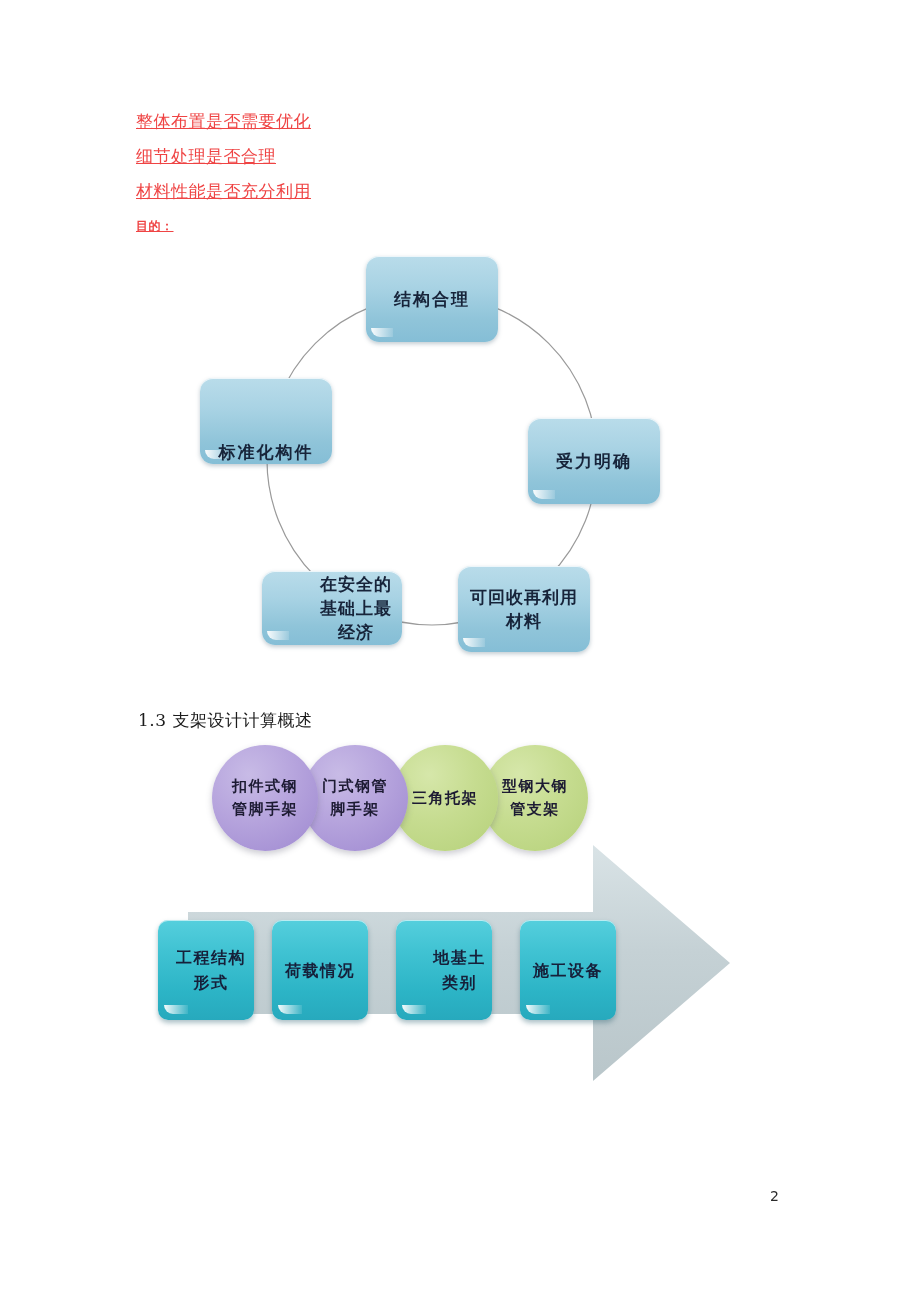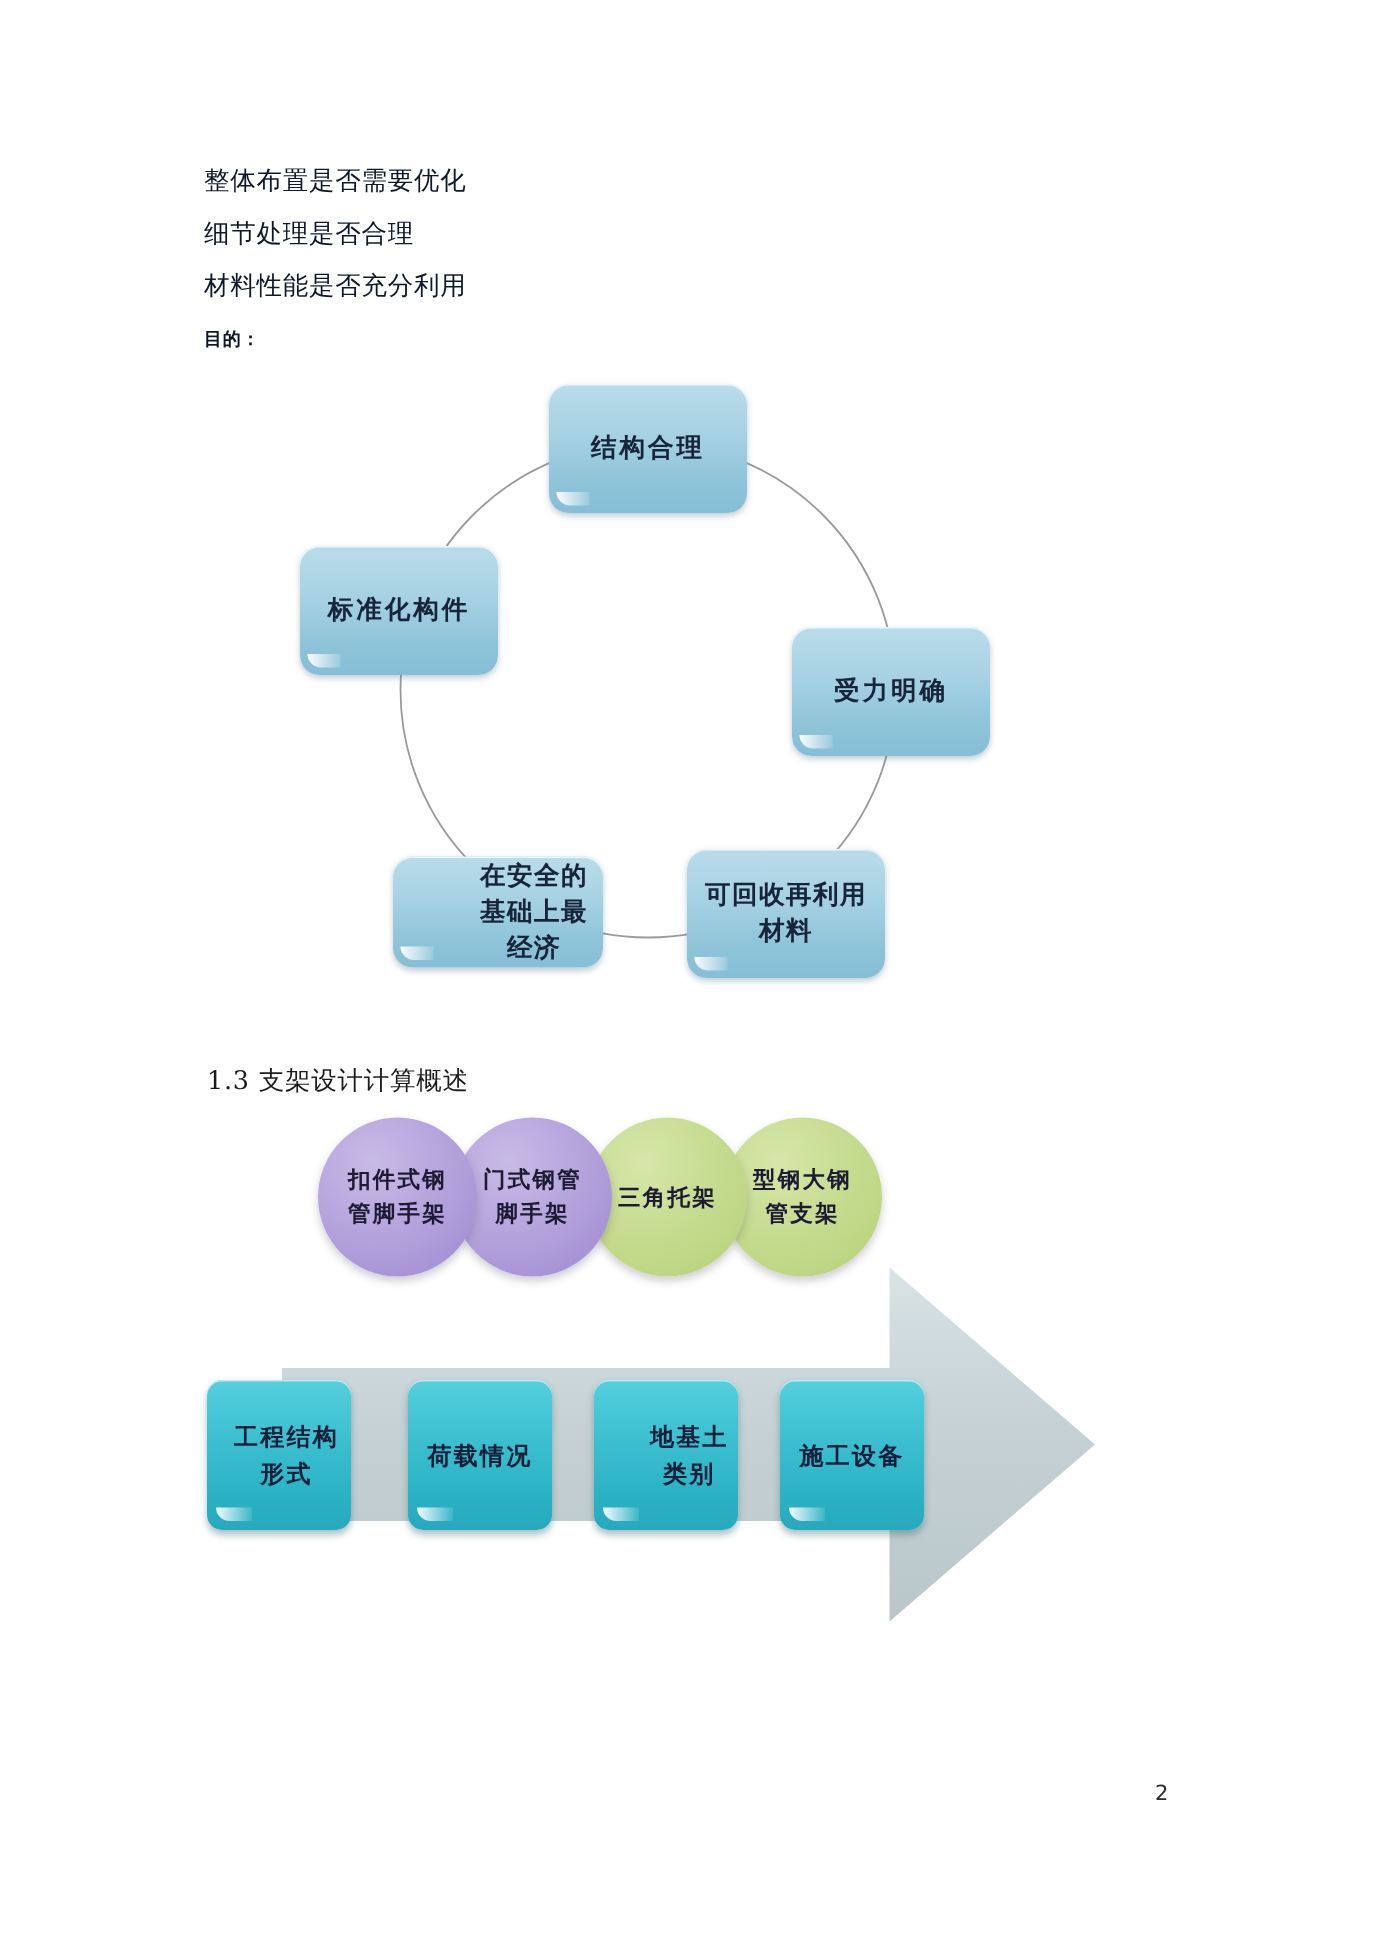--- a/index.html
+++ b/index.html
@@ -23,23 +23,24 @@
   .text-block {
     position: absolute;
     left: 136px;
     top: 104px;
     width: 640px;
   }
   .body-line {
     font-family: "DejaVu Serif", "Liberation Serif", serif;
     font-size: 17px;
     line-height: 35px;
-    color: #0f172a;
+    color: #ef4444;
     letter-spacing: 0.5px;
     white-space: nowrap;
+    text-decoration: underline;
   }
   .body-line.bold {
     font-weight: bold;
     font-family: "DejaVu Sans", "Liberation Sans", sans-serif;
     font-size: 12px;
   }
 
   
   .cycle-diagram {
     position: absolute;
@@ -84,21 +85,21 @@
     font-weight: bold;
     font-size: 17px;
     line-height: 24px;
     color: #17243a;
     letter-spacing: 2px;
     position: relative;
     z-index: 2;
     padding: 0 6px;
   }
   .cyc-top    { left: 186px; top: 8px;   width: 132px; height: 86px; }
-  .cyc-left   { left: 20px;  top: 116px; width: 132px; height: 86px; }
+  .cyc-left   { left: 20px;  top: 130px; width: 132px; height: 86px; align-items: flex-end; }
   .cyc-right  { left: 348px; top: 130px; width: 132px; height: 86px; margin-top: 40px; }
   .cyc-bl     { left: 82px;  top: 323px; width: 140px; height: 74px; padding-left: 48px; }
   .cyc-br     { left: 278px; top: 318px; width: 132px; height: 86px; }
   .cyc-bl .cyc-label, .cyc-br .cyc-label { letter-spacing: 1px; }
 
   
   .section-heading {
     position: absolute;
     left: 138px;
     top: 709px;
@@ -198,21 +199,21 @@
     font-family: "DejaVu Serif", "Liberation Serif", serif;
     font-weight: bold;
     font-size: 16px;
     line-height: 25px;
     letter-spacing: 1.5px;
     color: #16203a;
     position: relative;
     z-index: 2;
     padding: 0 6px;
   }
-  .b1 { left: 8px; padding-left: 10px;  }
+  .b1 { left: 28px; padding-left: 10px;  }
   .b2 { left: 142px; }
   .b3 { left: 266px; padding-left: 31px; }
   .b4 { left: 390px; }
   .b5 { left: 514px; }
 
   
   .page-number {
     position: absolute;
     left: 770px;
     top: 1188px;

